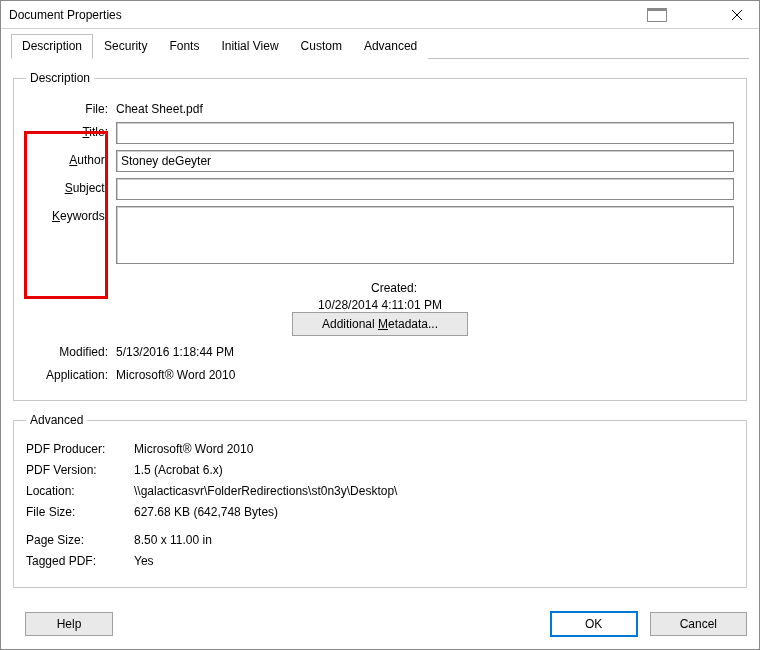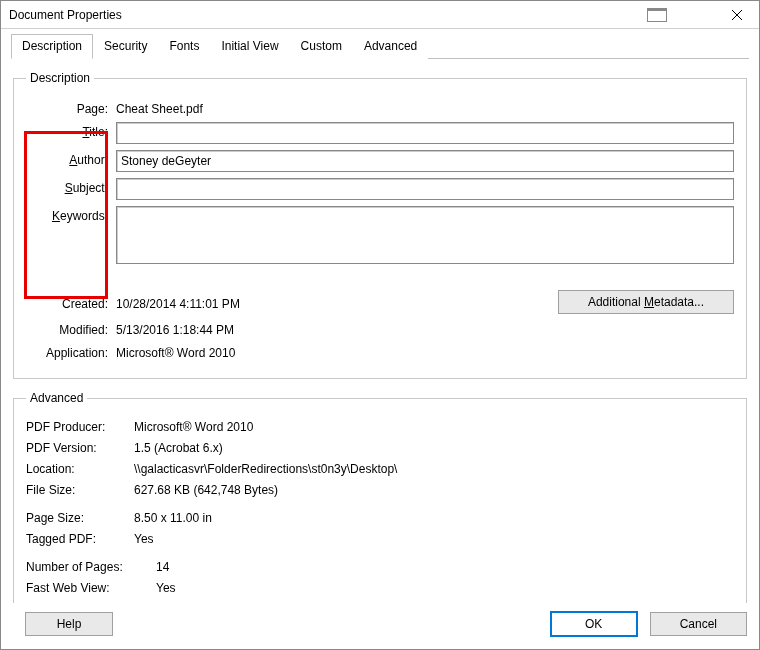--- a/index.html
+++ b/index.html
@@ -164,21 +164,21 @@
     <div class="tab">Custom</div>
     <div class="tab">Advanced</div>
   </div>
 
   <div class="body">
 
     <fieldset style="position:relative;">
       <legend>Description</legend>
 
       <div class="row">
-        <div class="label">Page:</div>
+        <div class="label">File:</div>
         <div class="value">Cheat Sheet.pdf</div>
       </div>
 
       <div class="row">
         <div class="label"><span class="u">T</span><span>itle:</span></div>
         <input class="input-text" type="text" value="" style="">
       </div>
 
       <div class="row">
         <div class="label"><span class="u">A</span><span>uthor:</span></div>
@@ -190,21 +190,21 @@
         <input class="input-text" type="text" value="" style="">
       </div>
 
       <div class="row">
         <div class="label"><span class="u">K</span><span>eywords:</span></div>
         <textarea class="input-area" style=""></textarea>
       </div>
 
       <div class="red-box" style="left:10px; top:46px; width:84px; height:168px;"></div>
 
-      <div class="meta-row" style="margin-top:26px;">
+      <div class="meta-row" style="margin-top:14px;flex-direction:column;">
         <div class="label">Created:</div>
         <div class="value">10/28/2014 4:11:01 PM</div>
         <button class="btn"><span>Additional </span><span class="u">M</span><span>etadata...</span></button>
       </div>
       <div class="meta-row">
         <div class="label">Modified:</div>
         <div class="value">5/13/2016 1:18:44 PM</div>
       </div>
       <div class="meta-row">
         <div class="label">Application:</div>
@@ -218,24 +218,20 @@
       <div class="adv-row"><span class="adv-label">PDF Producer:</span><span>Microsoft® Word 2010</span></div>
       <div class="adv-row"><span class="adv-label">PDF Version:</span><span>1.5 (Acrobat 6.x)</span></div>
       <div class="adv-row"><span class="adv-label">Location:</span><span>\\galacticasvr\FolderRedirections\st0n3y\Desktop\</span></div>
       <div class="adv-row"><span class="adv-label">File Size:</span><span>627.68 KB (642,748 Bytes)</span></div>
 
       <div class="twocol">
         <div class="col">
           <div class="adv-row"><span class="adv-label">Page Size:</span><span>8.50 x 11.00 in</span></div>
           <div class="adv-row"><span class="adv-label">Tagged PDF:</span><span>Yes</span></div>
         </div>
-        <div class="col adv-right">
-          <div class="adv-row"><span class="adv-label">Number of Pages:</span><span>14</span></div>
-          <div class="adv-row"><span class="adv-label">Fast Web View:</span><span>Yes</span></div>
-        </div>
       </div>
     </fieldset>
 
   </div>
 
   <div class="button-bar">
     <button class="btn">Help</button>
     <div class="spacer"></div>
     <button class="btn default">OK</button>
     <button class="btn">Cancel</button>

